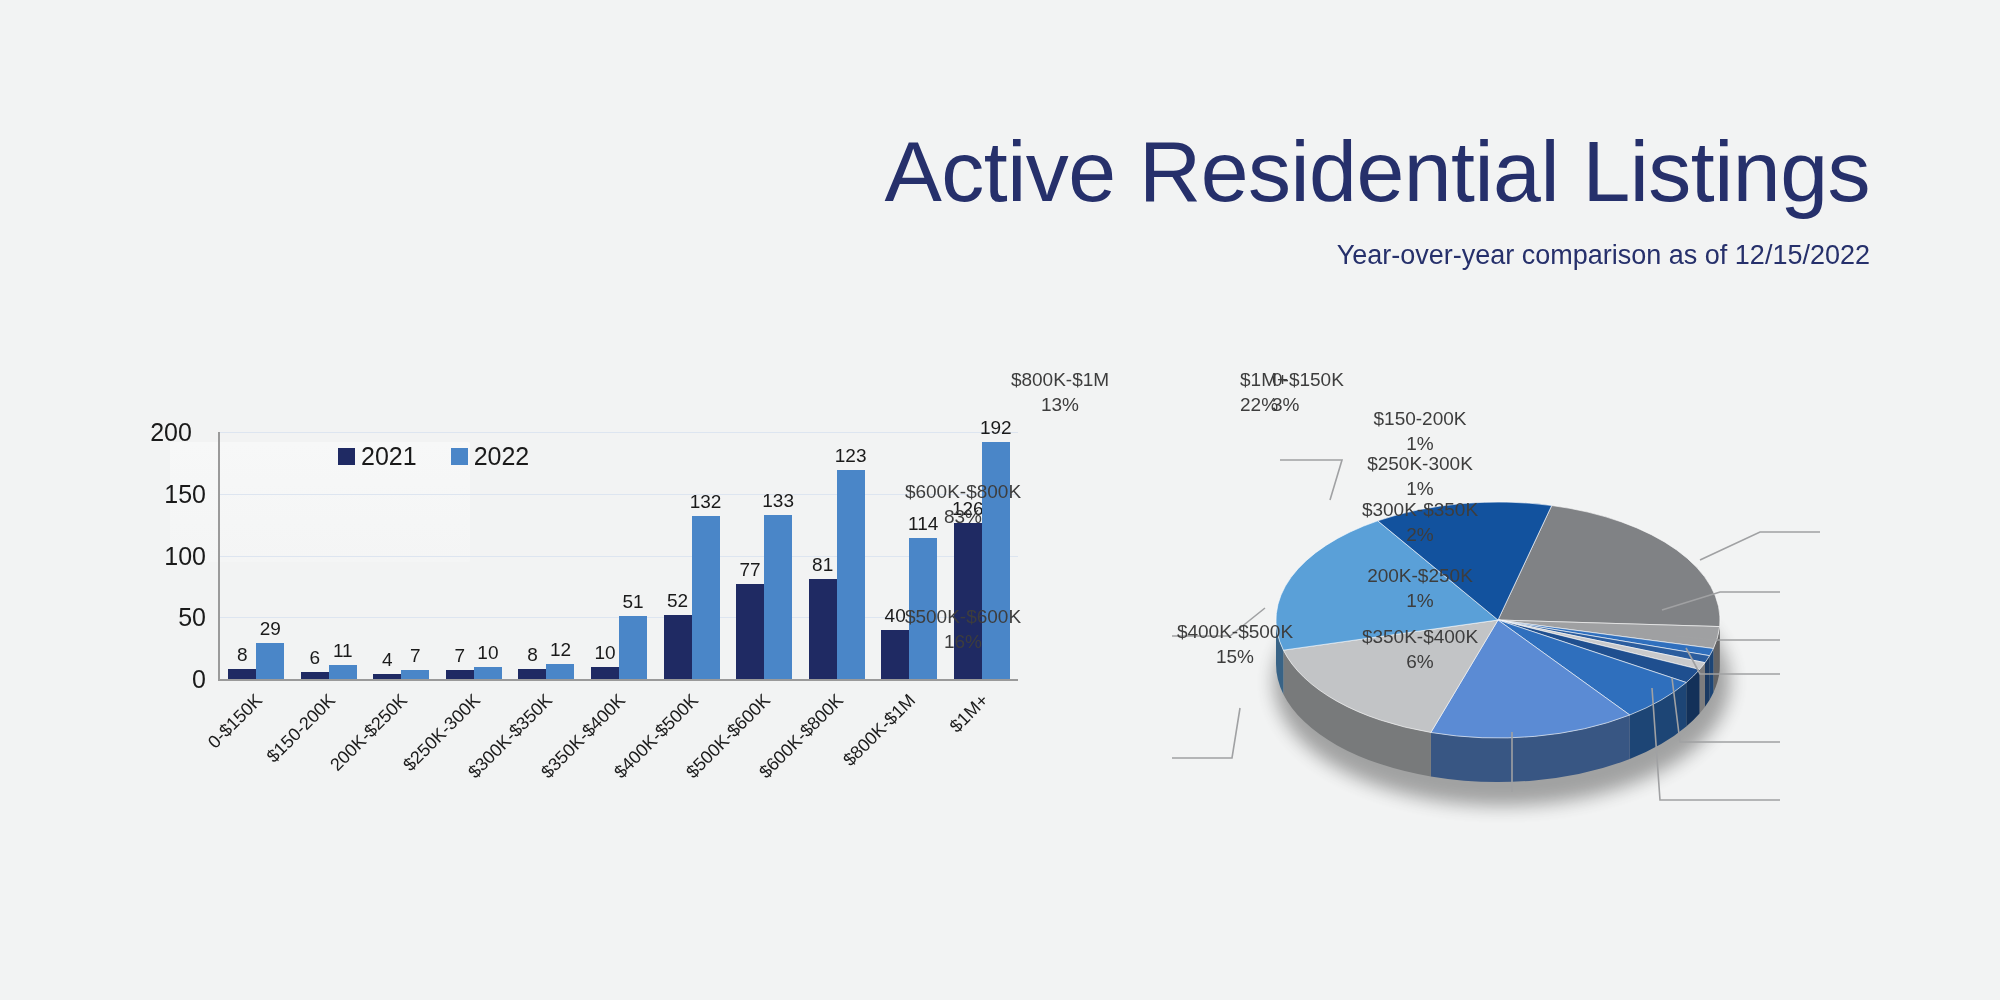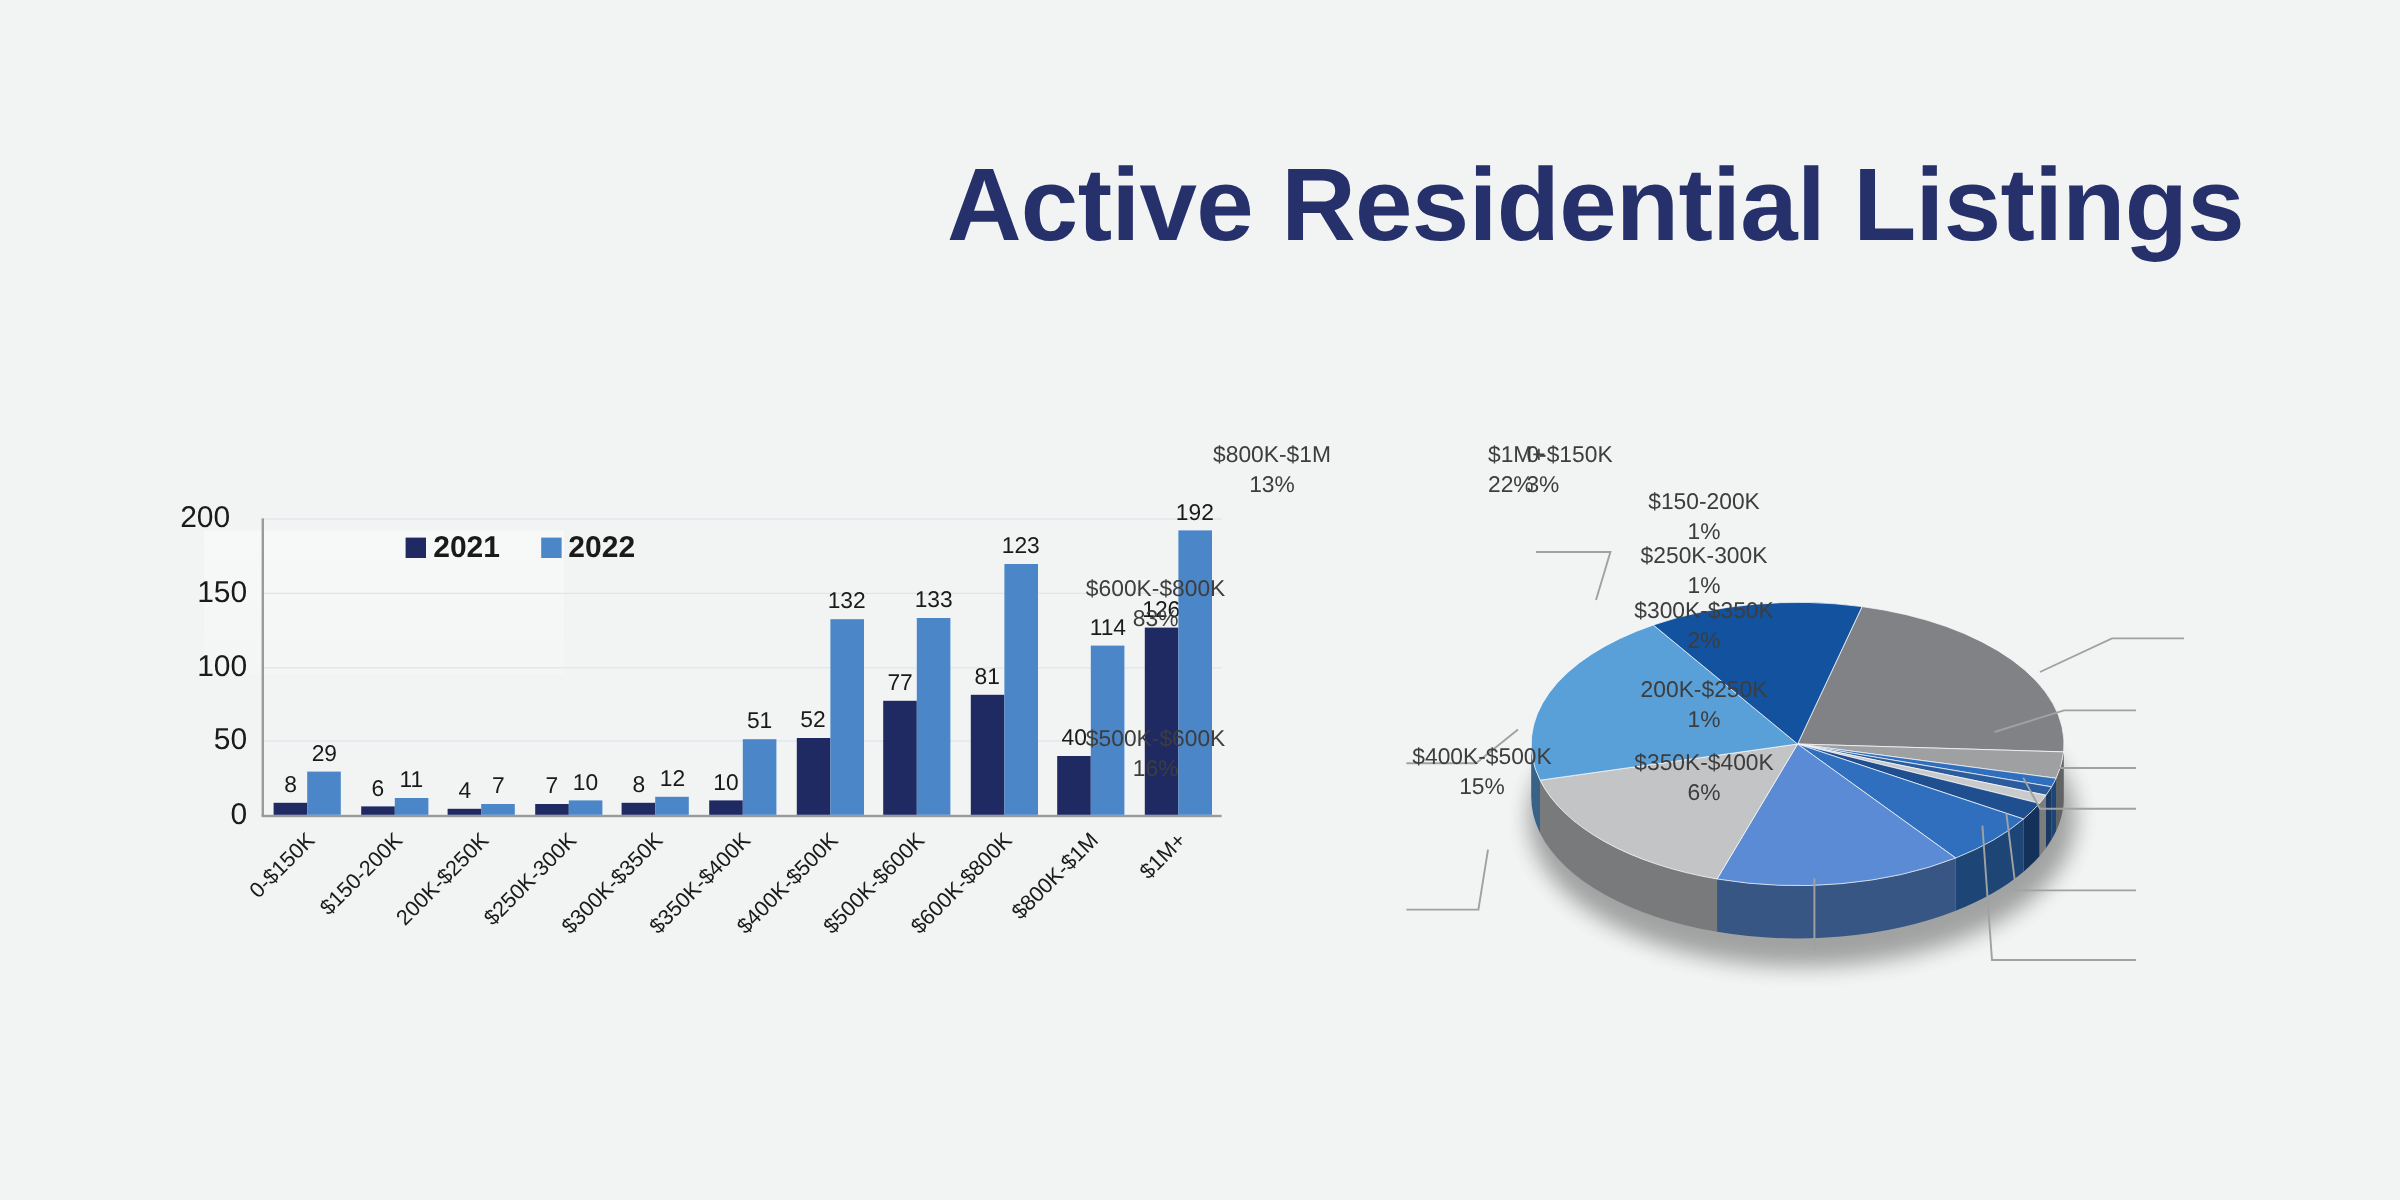--- a/index.html
+++ b/index.html
@@ -20,21 +20,21 @@
     position: absolute;
     left: 0;
     top: 0;
     width: 1870px;
     text-align: right;
   }
   #page-title {
     font-size: 86px;
     line-height: 1;
     color: #26306b;
-    font-weight: 700;
+    font-weight: 400;
     letter-spacing: -0.5px;
     margin: 0;
     padding-top: 128px;
     padding-right: 0;
   }
   #page-subtitle {
     font-size: 27px;
     color: #26306b;
     margin: 0;
     padding-top: 26px;
@@ -164,21 +164,20 @@
     gap: 6px;
   }
   .legend-swatch {
     width: 17px;
     height: 17px;
     display: inline-block;
   }
   .legend-text {
     font-size: 25px;
     color: #1a1a1a;
-    font-weight: bold;
   }
 
   
   #x-axis-labels {
     position: absolute;
     left: 72px;
     top: 252px;
     width: 798px;
     height: 130px;
     display: flex;
@@ -225,20 +224,21 @@
     text-align: center;
     line-height: 1.3;
     white-space: nowrap;
   }
 </style>
 </head>
 <body>
 
 <div id="header">
   <h1 id="page-title">Active Residential Listings</h1>
+  <p id="page-subtitle">Year-over-year comparison as of 12/15/2022</p>
 </div>
 
 <div id="bar-chart-panel">
   <div id="bar-chart-bg"></div>
 
   <div id="bar-plot">
     <div id="y-axis-labels">
         <div class="y-label" style="top: 247px;">0</div>
         <div class="y-label" style="top: 185.25px;">50</div>
         <div class="y-label" style="top: 123.5px;">100</div>

